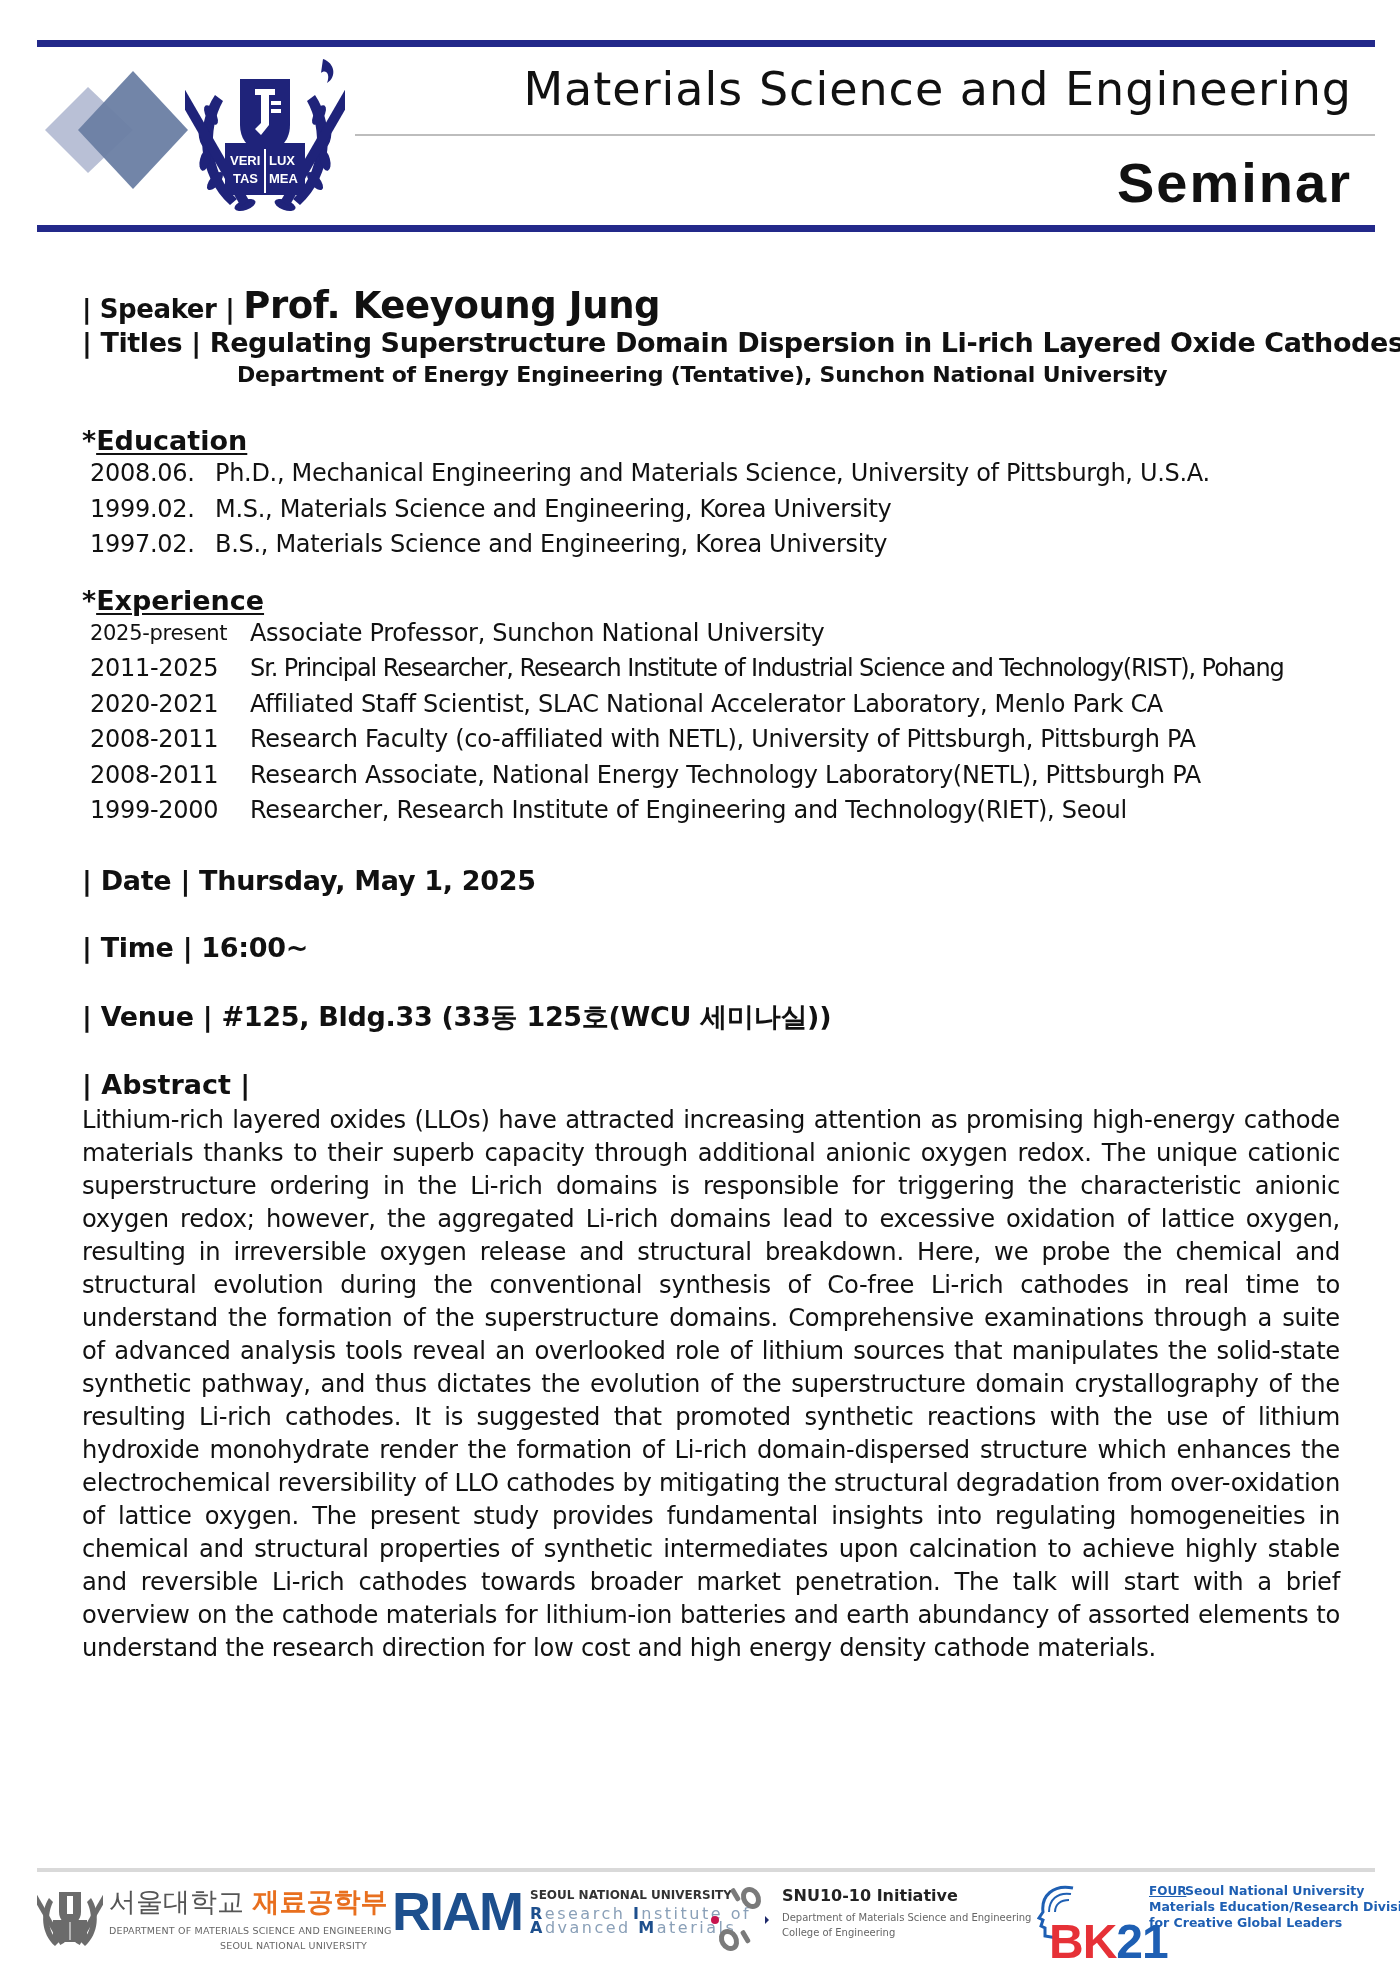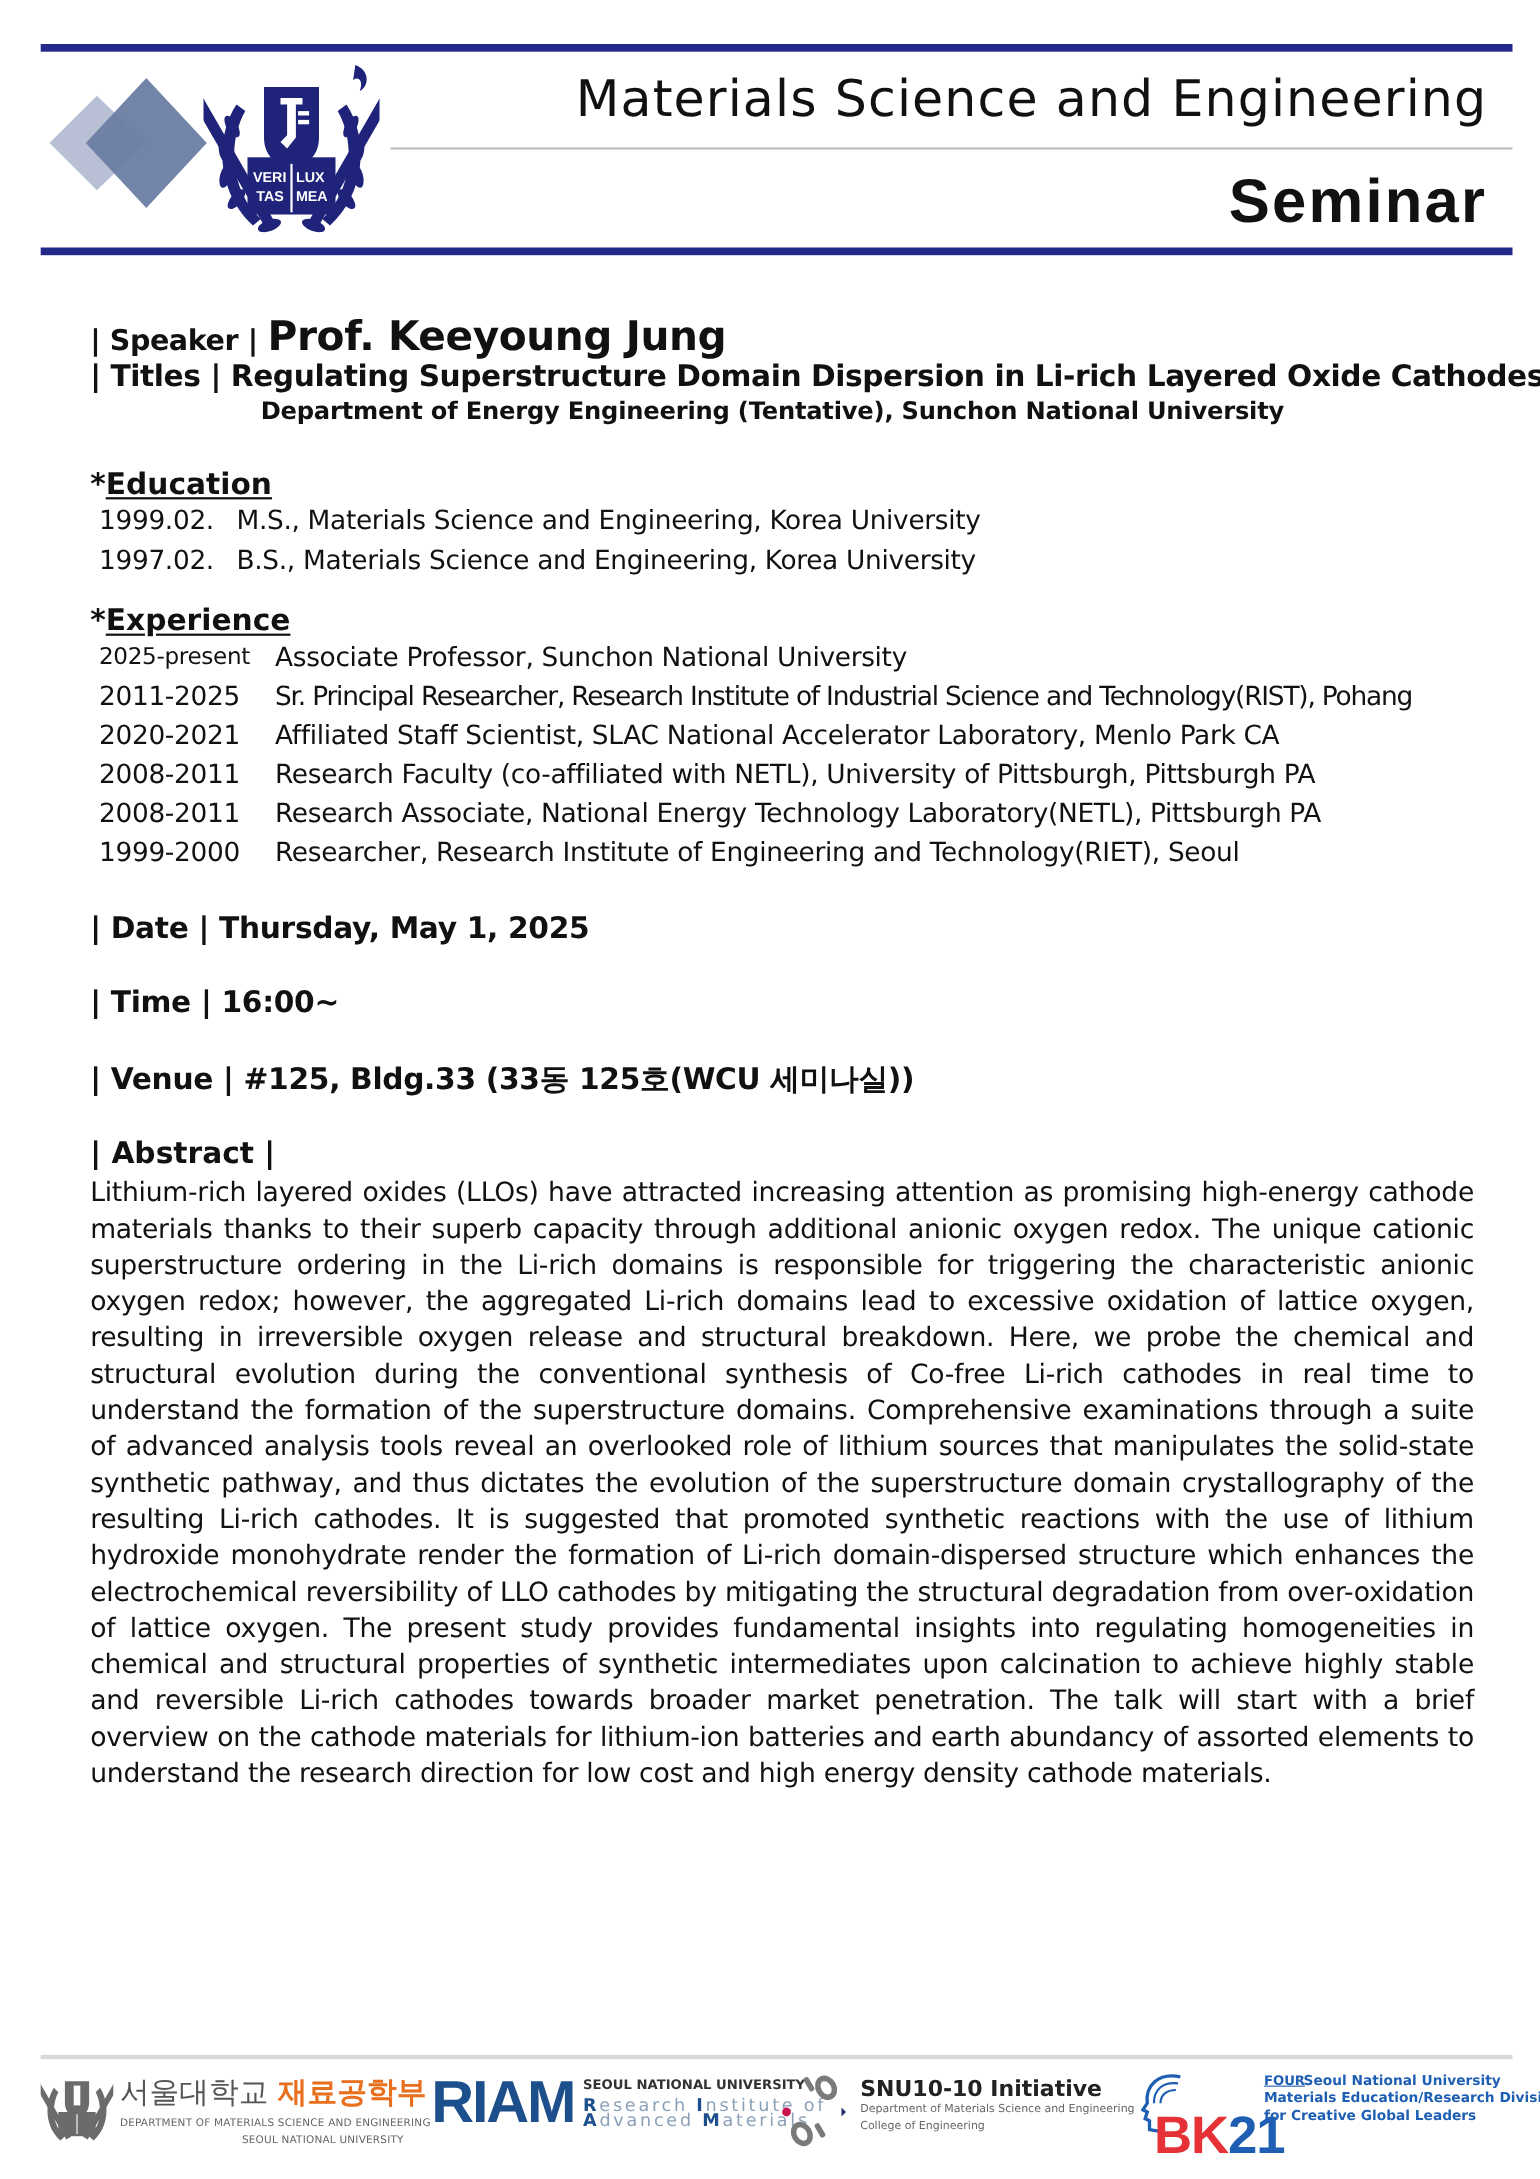--- a/index.html
+++ b/index.html
@@ -29,21 +29,21 @@
   .footer-rule{position:absolute;left:37px;top:1868px;width:1338px;height:4px;background:#d9d9d9;}
   .footer{position:absolute;left:37px;top:1880px;width:1338px;height:80px;}
   .f-item{position:absolute;top:0;height:80px;}
   .snu-kr{position:absolute;left:72px;top:4px;font-size:27px;color:#555;white-space:nowrap;}
   .snu-kr .orange{color:#e86f1e;font-weight:bold;margin-top:12px;}
   .snu-en1,.snu-en2{position:absolute;font-size:9.5px;color:#666;white-space:nowrap;letter-spacing:0.2px;}
   .riam{position:absolute;font-family:"Liberation Sans",sans-serif;font-weight:bold;font-size:54px;color:#1d4f8d;letter-spacing:-2px;}
   .riam-t1{position:absolute;font-weight:bold;font-size:12px;color:#333;white-space:nowrap;}
   .riam-t2,.riam-t3{position:absolute;font-size:16px;color:#8aa0b8;letter-spacing:2.5px;white-space:nowrap;}
   .riam-t2 b,.riam-t3 b{color:#1d4f8d;}
-  .snu10-title{position:absolute;font-weight:bold;font-size:20px;color:#222;white-space:nowrap;}
+  .snu10-title{position:absolute;font-weight:bold;font-size:16px;color:#222;white-space:nowrap;}
   .snu10-sub{position:absolute;font-size:10px;color:#666;white-space:nowrap;line-height:15px;}
   .bk{position:absolute;font-family:"Liberation Sans",sans-serif;font-weight:bold;font-size:48px;white-space:nowrap;letter-spacing:-1px;}
   .bk .r{color:#e63137;} .bk .b{color:#1e5fb3;}
   .bk-four{position:absolute;font-weight:bold;font-size:12px;color:#1e5fb3;text-decoration:underline;}
   .bk-text{position:absolute;font-weight:bold;font-size:12.5px;color:#1e5fb3;white-space:nowrap;line-height:15px;}
 </style>
 </head>
 <body>
 
 <div class="rule-top"></div>
@@ -108,20 +108,24 @@
   <div class="line-bold">
     <span>| Titles |</span>
     <span>Regulating Superstructure Domain Dispersion in Li-rich Layered Oxide Cathodes</span>
   </div>
   <div class="dept">Department of Energy Engineering (Tentative),  Sunchon National University</div>
 
   <div class="sec-head">
     <span>*</span><u>Education</u>
   </div>
   <div>
+    <div class="row">
+        <span class="yr">2008.06.</span>
+        <span>Ph.D., Mechanical Engineering and Materials Science, University of Pittsburgh, U.S.A.</span>
+      </div>
     <div class="row">
         <span class="yr">1999.02.</span>
         <span>M.S., Materials Science and Engineering, Korea University</span>
       </div>
     <div class="row">
         <span class="yr">1997.02.</span>
         <span>B.S., Materials Science and Engineering, Korea University</span>
       </div>
   </div>
 

